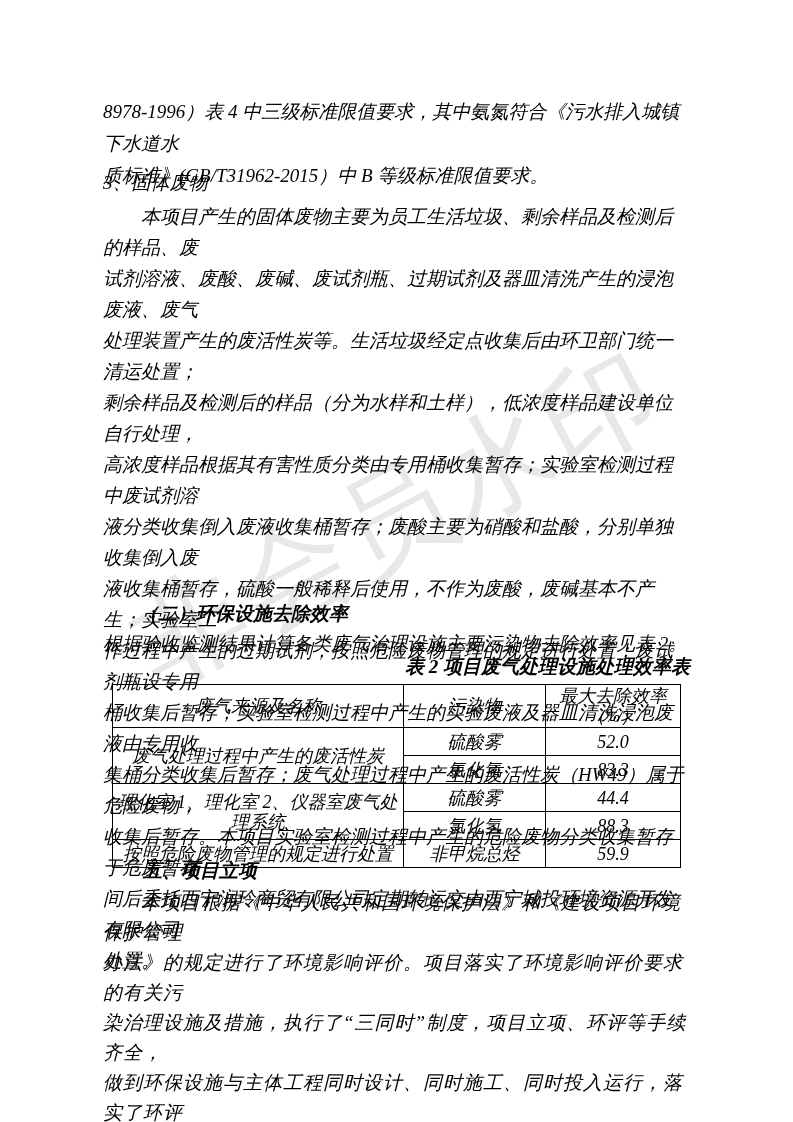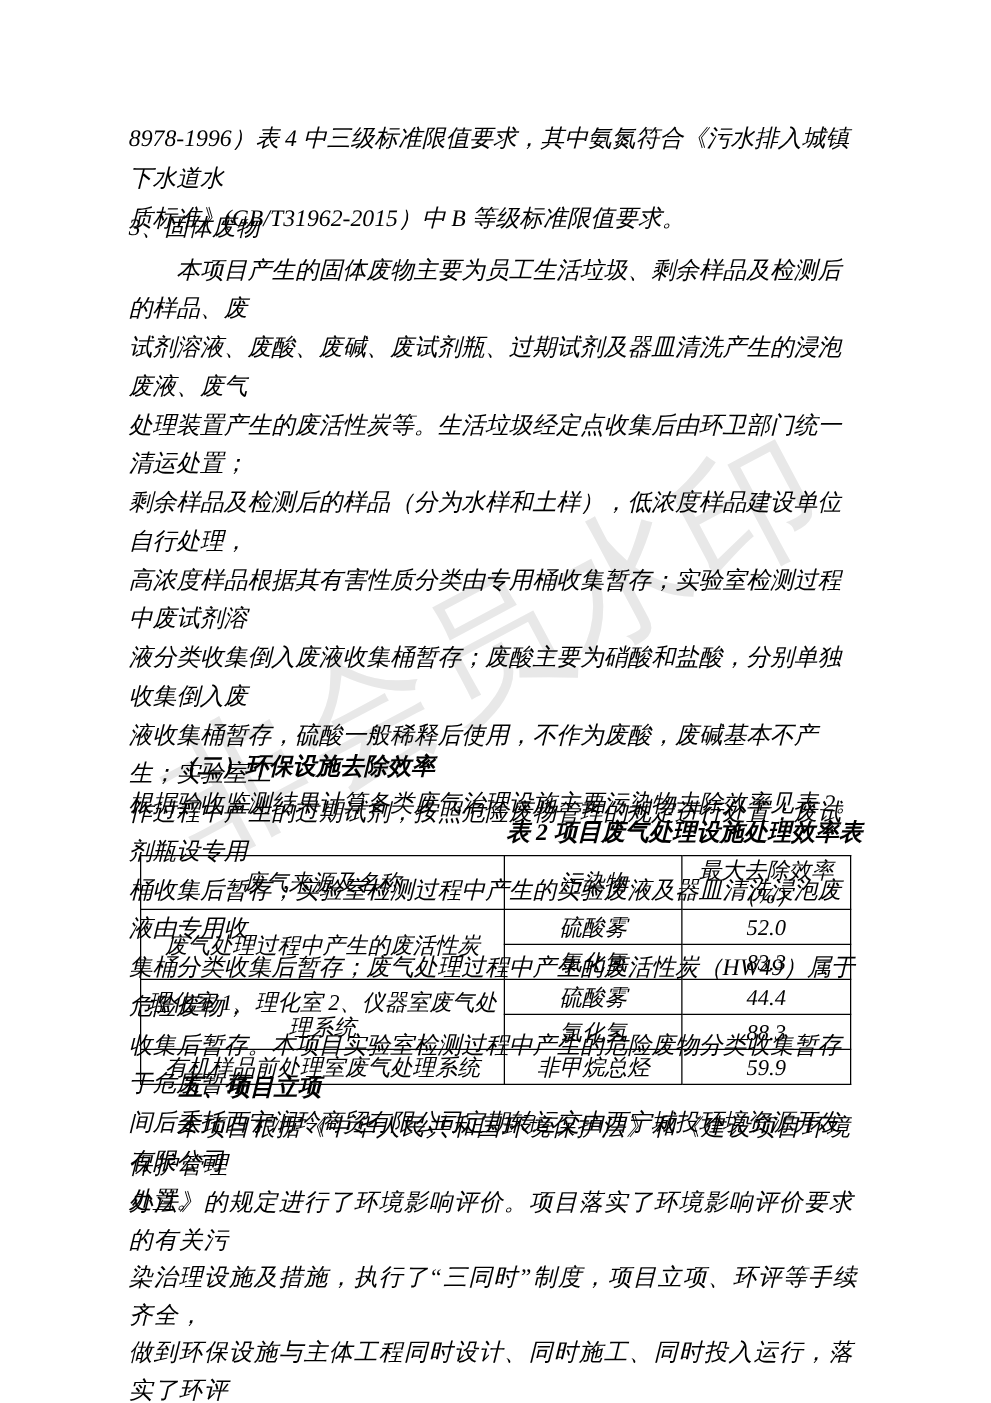--- a/index.html
+++ b/index.html
@@ -127,21 +127,21 @@
           <tr>
             <td rowspan="2">理化室 1、理化室 2、仪器室废气处理系统</td>
             <td>硫酸雾</td>
             <td>44.4</td>
           </tr>
           <tr>
             <td>氯化氢</td>
             <td>88.3</td>
           </tr>
           <tr>
-            <td>有机样品前处理室废气处理系统</td>
+            <td>按照危险废物管理的规定进行处置</td>
             <td>非甲烷总烃</td>
             <td>59.9</td>
           </tr>
         </tbody>
       </table>
     </div>
 
     <div class="blk b-h5">五、项目立项</div>
 
     <div class="blk b-conclusion">本项目根据《中华人民共和国环境保护法》和《建设项目环境保护管理

